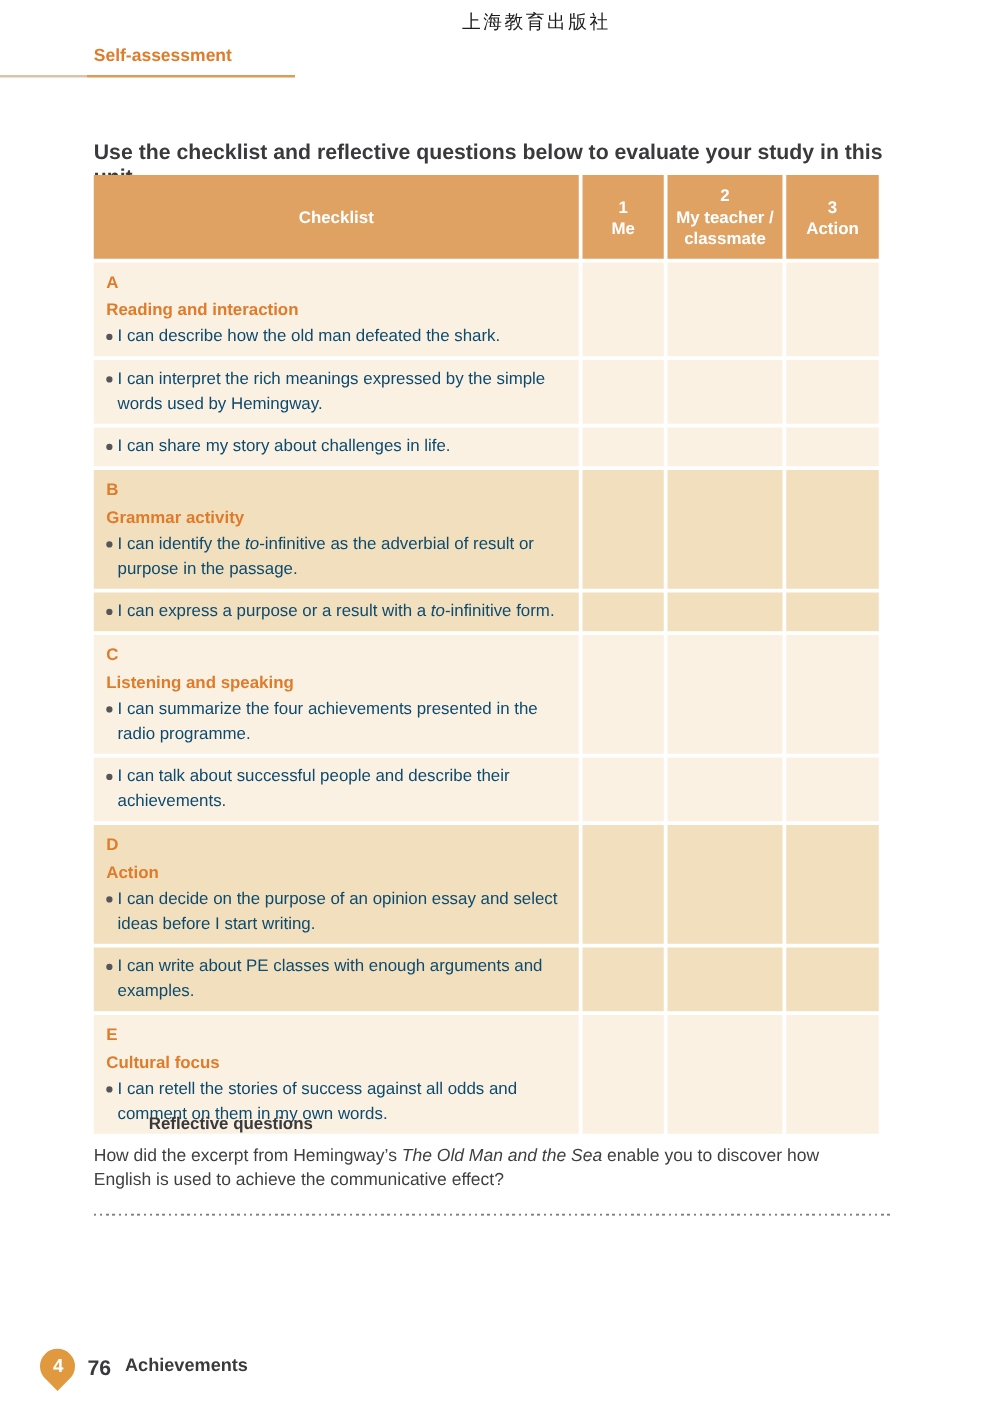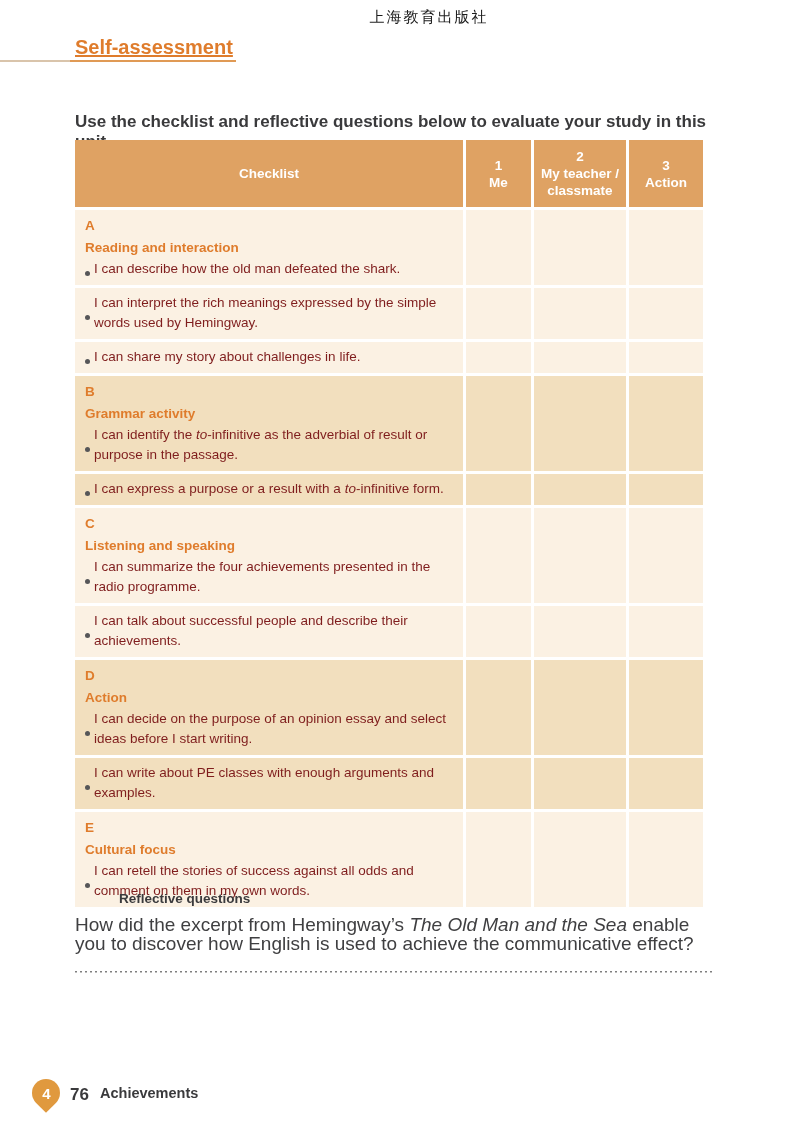--- a/index.html
+++ b/index.html
@@ -12,21 +12,21 @@
     overflow:hidden;
   }
   .publisher {
     position:absolute; top:8px; left:0; width:794px;
     text-align:center;
     font-family:"DejaVu Serif","Liberation Serif",serif;
     font-size:15px; color:#1c1c1c; letter-spacing:2px;margin-left:32px;
   }
   .page-title {
     position:absolute; top:36px; left:75px;
-    font-size:20px; font-weight:bold; color:var(--accent,#df7c2c);text-decoration:underline;
+    font-size:14px; font-weight:bold; color:var(--accent,#df7c2c);
   }
   .title-underline {
     position:absolute; top:60px; left:0; width:236px; height:2px;
     background:linear-gradient(to right,#d9c4ab 0 70px,var(--underline,#e09a55) 70px);
   }
   .instruction {
     position:absolute; top:112px; left:75px; width:645px;
     font-size:17px; font-weight:bold; color:#3a3a3c;
   }
   .checklist-table {
@@ -45,32 +45,32 @@
   }
   .cell { font-size:13.5px; }
   .cell.light { background:var(--row_light,#fbf1e3); }
   .cell.dark  { background:var(--row_dark,#f2dfbe); }
   .checklist-cell { padding:5px 8px 6px 10px; }
   .section-title {
     color:var(--accent,#df7c2c); font-weight:bold;
     font-size:13.5px; line-height:22px;
   }
   .section-letter { margin-right:9px; }
-  .item { display:flex; line-height:20px; color:#7f1d1d;align-items:center; }
+  .item { display:flex; line-height:20px; color:#0c4a6e; }
   .dot {
     width:5px; height:5px; border-radius:50%;
     background:#565658; margin:8px 4px 0 0; flex-shrink:0;
   }
   .reflective-heading {
     position:absolute; top:891px; left:75px;
     font-size:13.5px; font-weight:bold; color:#3a3a3c;padding-left:44px;
   }
   .reflective-question {
     position:absolute; top:915px; left:75px; max-width:630px;
-    font-size:19px; line-height:19px; color:#3f3f41;
+    font-size:14px; line-height:19px; color:#3f3f41;
   }
   .dotted-divider {
     position:absolute; top:971px; left:75px; width:637px; height:2px;
     background:repeating-linear-gradient(to right,#7f7f7f 0 2px,transparent 2px 5px);
     background-size:auto 1.5px; background-repeat:no-repeat;
   }
   .unit-badge {
     position:absolute; left:32px; top:1079px; width:28px; height:28px;
     background:var(--badge,#e0993e);
     border-radius:50% 50% 50% 0;

